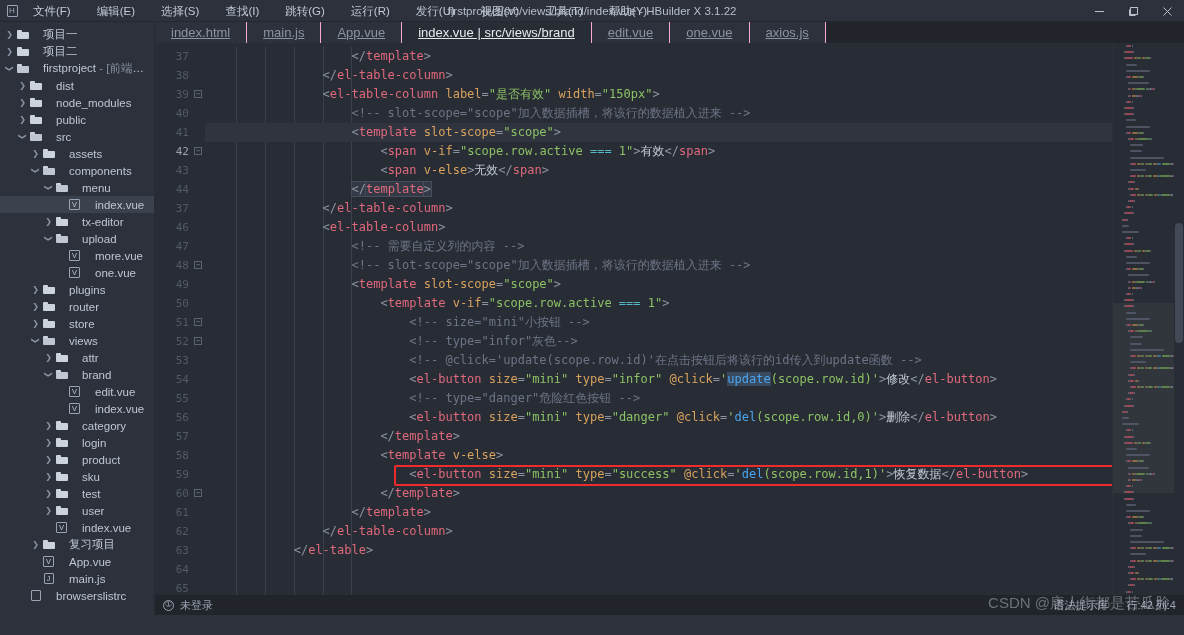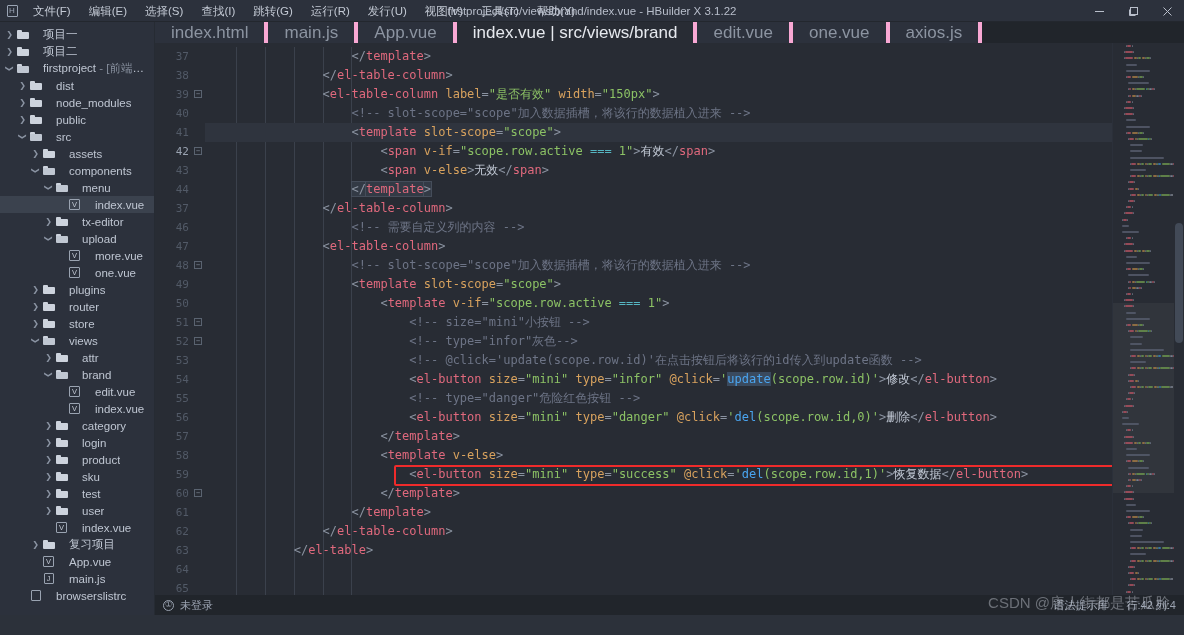--- a/index.html
+++ b/index.html
@@ -15,21 +15,21 @@
     position:relative; border-bottom:1px solid #23272e;
   }
   #app-logo{
     width:24px; height:22px; display:flex; align-items:center; justify-content:center;
   }
   #app-logo .glyph{
     width:11px;height:12px;border:1.4px solid #9aa4b4;border-radius:1px;
     display:flex;align-items:center;justify-content:center;
     font-size:8px;color:#9aa4b4;line-height:1;font-family:"Liberation Sans",sans-serif;
   }
-  .menu-list{ display:flex; align-items:center; gap:0px; }
+  .menu-list{ display:flex; align-items:center; gap:8px; }
   .menu-item{
     font-size:11.5px; color:#c3c9d4; padding:2px 9px; line-height:16px;
     white-space:nowrap; cursor:default;
   }
   #win-title{
     position:absolute; left:0; right:0; text-align:center;
     font-size:11.5px; color:#b8becb; pointer-events:none;
   }
   #win-ctl{ position:absolute; right:0; top:0; height:22px; display:flex; }
   .wc{ width:34px; height:22px; display:flex;align-items:center;justify-content:center;
@@ -75,22 +75,22 @@
     display:flex;align-items:center;justify-content:center;font-size:7px;color:#c2c8d3;line-height:1;
   }
 
   
   #editor-col{ flex:1; display:flex; flex-direction:column; min-width:0; }
 
   
   #tabbar{ height:21px; background:#21252b; display:flex; align-items:stretch; }
   .tab{
     display:flex;align-items:center;justify-content:center;
-    font-size:17px;color:#8c94a1;background:#2c313c;
-    padding:0 16px; border-right:4px solid #f9a8d4; white-space:nowrap; cursor:default;
+    font-size:13px;color:#8c94a1;background:#2c313c;
+    padding:0 16px; border-right:1px solid #f9a8d4; white-space:nowrap; cursor:default;text-decoration:underline;
   }
   .tab.active{ background:#282c34; color:#e6e9ee; }
 
   
   #code-wrap{ flex:1; display:flex; background:#282c34; position:relative; overflow:hidden; }
   #gutter{
     width:38px; min-width:38px; background:#282c34; padding-top:4px; user-select:none;
   }
   .gl{
     height:19px; line-height:19px; text-align:right; padding-right:4px;
@@ -601,22 +601,22 @@
           </div>
       <div class="ln"><span>                    </span><span class="t-punct">&lt;/</span><span class="t-tag">template</span><span class="t-punct">&gt;</span></div>
           <div class="ln"><span>                </span><span class="t-punct">&lt;/</span><span class="t-tag">el-table-column</span><span class="t-punct">&gt;</span></div>
           <div class="ln"><span>                </span><span class="t-punct">&lt;</span><span class="t-tag">el-table-column</span><span> </span><span class="t-attr">label</span><span class="t-punct">=</span><span class="t-str">"是否有效"</span><span> </span><span class="t-attr">width</span><span class="t-punct">=</span><span class="t-str">"150px"</span><span class="t-punct">&gt;</span></div>
           <div class="ln"><span>                    </span><span class="t-cmt">&lt;!-- slot-scope="scope"加入数据插槽，将该行的数据植入进来 --&gt;</span></div>
           <div class="ln cur"><span>                    </span><span class="t-punct">&lt;</span><span class="t-tag">template</span><span> </span><span class="t-attr">slot-scope</span><span class="t-punct">=</span><span class="t-str">"scope"</span><span class="t-punct">&gt;</span></div>
           <div class="ln"><span>                        </span><span class="t-punct">&lt;</span><span class="t-tag">span</span><span> </span><span class="t-attr">v-if</span><span class="t-punct">=</span><span class="t-str">"scope.row.active </span><span class="t-op">===</span><span class="t-str"> 1"</span><span class="t-punct">&gt;</span><span class="t-txt">有效</span><span class="t-punct">&lt;/</span><span class="t-tag">span</span><span class="t-punct">&gt;</span></div>
           <div class="ln"><span>                        </span><span class="t-punct">&lt;</span><span class="t-tag">span</span><span> </span><span class="t-attr">v-else</span><span class="t-punct">&gt;</span><span class="t-txt">无效</span><span class="t-punct">&lt;/</span><span class="t-tag">span</span><span class="t-punct">&gt;</span></div>
           <div class="ln"><span>                    </span><span class="t-punct mb">&lt;/</span><span class="t-tag mb">template</span><span class="t-punct mb">&gt;</span></div>
           <div class="ln"><span>                </span><span class="t-punct">&lt;/</span><span class="t-tag">el-table-column</span><span class="t-punct">&gt;</span></div>
+          <div class="ln"><span>                </span><span class="t-punct">&lt;</span><span class="t-tag">el-table-column</span><span class="t-punct">&gt;</span></div>
           <div class="ln"><span>                    </span><span class="t-cmt">&lt;!-- 需要自定义列的内容 --&gt;</span></div>
-          <div class="ln"><span>                </span><span class="t-punct">&lt;</span><span class="t-tag">el-table-column</span><span class="t-punct">&gt;</span></div>
           <div class="ln"><span>                    </span><span class="t-cmt">&lt;!-- slot-scope="scope"加入数据插槽，将该行的数据植入进来 --&gt;</span></div>
           <div class="ln"><span>                    </span><span class="t-punct">&lt;</span><span class="t-tag">template</span><span> </span><span class="t-attr">slot-scope</span><span class="t-punct">=</span><span class="t-str">"scope"</span><span class="t-punct">&gt;</span></div>
           <div class="ln"><span>                        </span><span class="t-punct">&lt;</span><span class="t-tag">template</span><span> </span><span class="t-attr">v-if</span><span class="t-punct">=</span><span class="t-str">"scope.row.active </span><span class="t-op">===</span><span class="t-str"> 1"</span><span class="t-punct">&gt;</span></div>
           <div class="ln"><span>                            </span><span class="t-cmt">&lt;!-- size="mini"小按钮 --&gt;</span></div>
           <div class="ln"><span>                            </span><span class="t-cmt">&lt;!-- type="infor"灰色--&gt;</span></div>
           <div class="ln"><span>                            </span><span class="t-cmt">&lt;!-- @click='update(scope.row.id)'在点击按钮后将该行的id传入到update函数 --&gt;</span></div>
           <div class="ln"><span>                            </span><span class="t-punct">&lt;</span><span class="t-tag">el-button</span><span> </span><span class="t-attr">size</span><span class="t-punct">=</span><span class="t-str">"mini"</span><span> </span><span class="t-attr">type</span><span class="t-punct">=</span><span class="t-str">"infor"</span><span> </span><span class="t-attr">@click</span><span class="t-punct">=</span><span class="t-str">'</span><span class="t-sel t-fn">update</span><span class="t-str">(scope.row.id)'</span><span class="t-punct">&gt;</span><span class="t-txt">修改</span><span class="t-punct">&lt;/</span><span class="t-tag">el-button</span><span class="t-punct">&gt;</span></div>
           <div class="ln"><span>                            </span><span class="t-cmt">&lt;!-- type="danger"危险红色按钮 --&gt;</span></div>
           <div class="ln"><span>                            </span><span class="t-punct">&lt;</span><span class="t-tag">el-button</span><span> </span><span class="t-attr">size</span><span class="t-punct">=</span><span class="t-str">"mini"</span><span> </span><span class="t-attr">type</span><span class="t-punct">=</span><span class="t-str">"danger"</span><span> </span><span class="t-attr">@click</span><span class="t-punct">=</span><span class="t-str">'</span><span class="t-fn">del</span><span class="t-str">(scope.row.id,0)'</span><span class="t-punct">&gt;</span><span class="t-txt">删除</span><span class="t-punct">&lt;/</span><span class="t-tag">el-button</span><span class="t-punct">&gt;</span></div>
           <div class="ln"><span>                        </span><span class="t-punct">&lt;/</span><span class="t-tag">template</span><span class="t-punct">&gt;</span></div>

